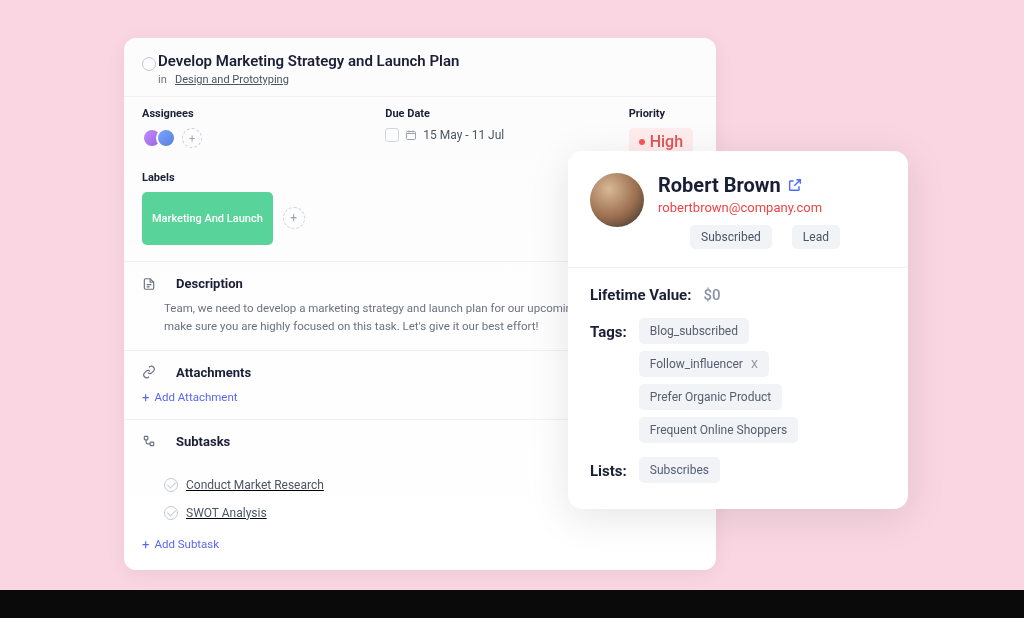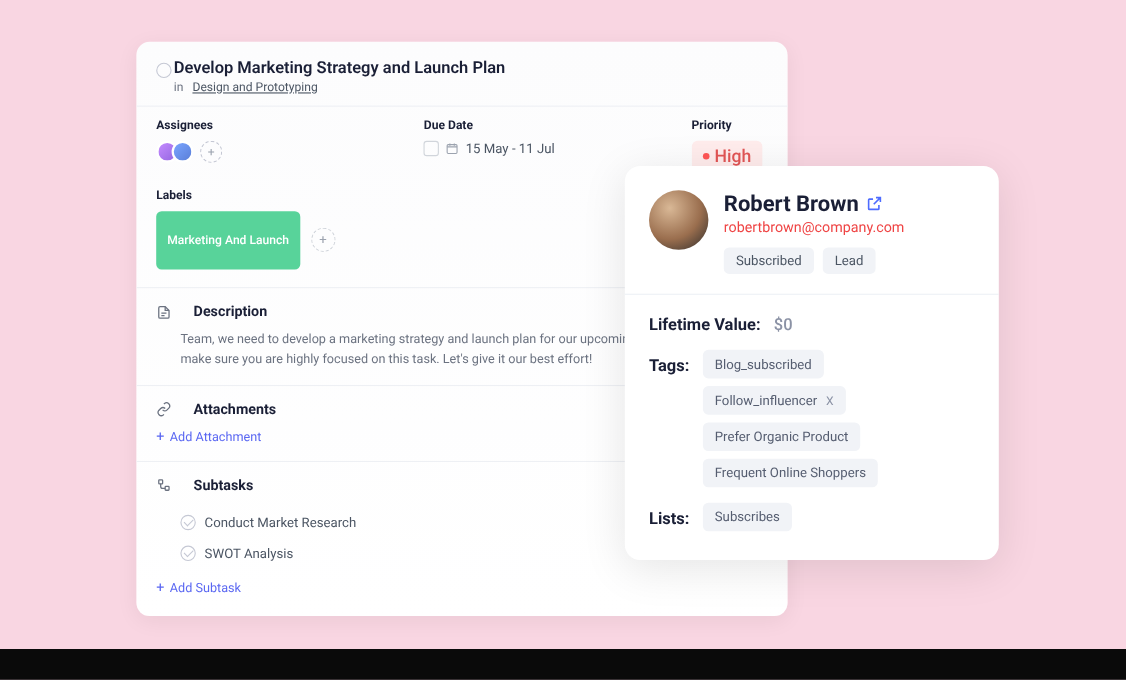--- a/index.html
+++ b/index.html
@@ -230,22 +230,23 @@
   }
   .ext-icon { color: #4e6cff; }
   .ext-icon svg { width: 16px; height: 16px; }
   .contact-email {
     font-size: 13px;
     color: #ef4444;
     margin-top: 3px;
   }
   .status-row {
     display: flex;
-    gap: 8px;
+    gap: 20px;
     margin-top: 10px;
+    margin-left: 32px;
   }
   .stat-chip {
     background: #f1f3f7;
     color: #4b5563;
     font-size: 12px;
     padding: 5px 11px;
     border-radius: 5px;
   }
   .divider {
     height: 1px;
@@ -383,21 +384,21 @@
     <div class="section-header">
       <span class="section-icon">
         <svg width="14" height="14" viewBox="0 0 24 24" fill="none" stroke="currentColor" stroke-width="2">
             <rect x="4" y="4" width="6" height="6" rx="1"></rect>
             <rect x="14" y="14" width="6" height="6" rx="1"></rect>
             <path d="M7 10v4a3 3 0 0 0 3 3h4"></path>
           </svg>
       </span>
       <span>Subtasks</span>
     </div>
-    <div style="margin-top:12px;">
+    <div style="margin-top:22px;text-decoration:underline;">
       <div class="subtask-item">
         <div class="check-circle"></div>
         <span>Conduct Market Research</span>
       </div>
       <div class="subtask-item">
         <div class="check-circle"></div>
         <span>SWOT Analysis</span>
       </div>
     </div>
     <div class="link-action">

